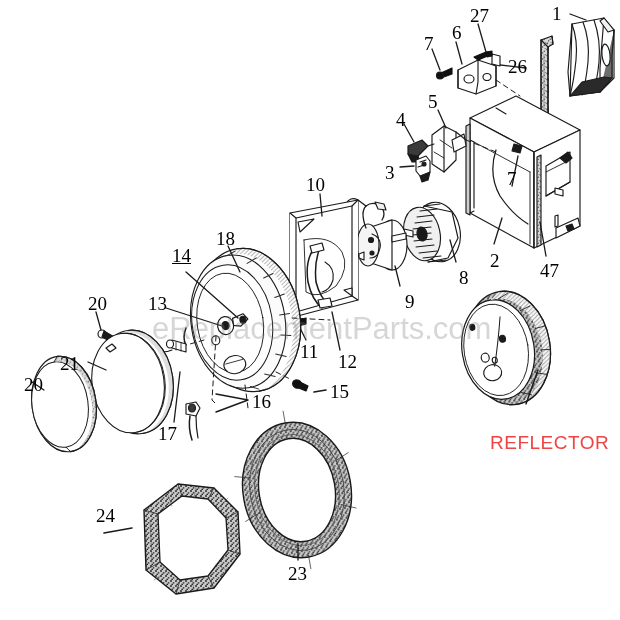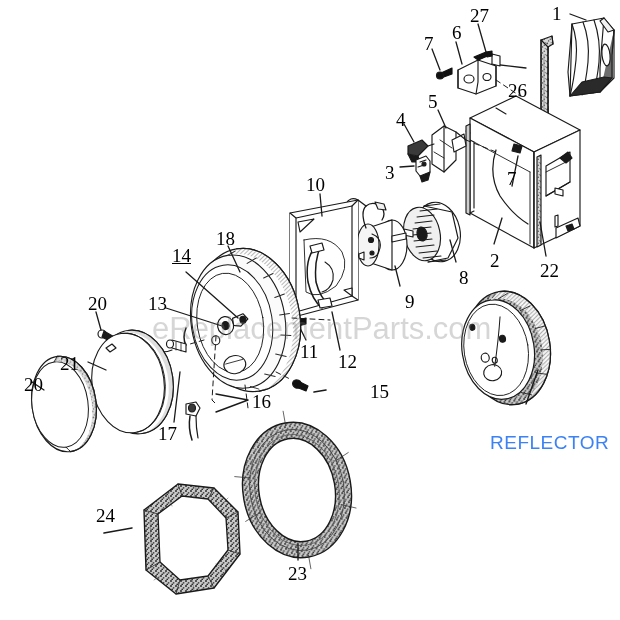--- a/index.html
+++ b/index.html
@@ -31,21 +31,21 @@
     color: #000000;
     line-height: 1;
     white-space: nowrap;
     user-select: none;
   }
   .reflector-label {
     position: absolute;
     font-family: "Liberation Sans", sans-serif;
     font-size: 19px;
     letter-spacing: 0.5px;
-    color: #3b82f6;
+    color: #ef4444;
     white-space: nowrap;
   }
   .watermark {
     position: absolute;
     font-family: "Liberation Sans", sans-serif;
     font-size: 31px;
     color: rgba(120,120,120,0.30);
     white-space: nowrap;
     letter-spacing: 0px;
     user-select: none;
@@ -450,39 +450,39 @@
 
     </g>
   </svg>
 
   <div class="watermark" style="left:152px; top:283px;">eReplacementParts.com</div>
 
   <div class="callout" style="left:552px; top:4px;">1</div>
   <div class="callout" style="left:470px; top:6px;">27</div>
   <div class="callout" style="left:452px; top:23px;">6</div>
   <div class="callout" style="left:424px; top:34px;">7</div>
-  <div class="callout" style="left:508px; top:57px;margin-top:24px;">26</div>
+  <div class="callout" style="left:508px; top:57px;">26</div>
   <div class="callout" style="left:428px; top:92px;">5</div>
   <div class="callout" style="left:396px; top:110px;">4</div>
   <div class="callout" style="left:385px; top:163px;">3</div>
   <div class="callout" style="left:507px; top:169px;">7</div>
   <div class="callout" style="left:306px; top:175px;">10</div>
   <div class="callout" style="left:216px; top:229px;">18</div>
   <div class="callout" style="left:490px; top:251px;">2</div>
   <div class="callout" style="left:459px; top:268px;">8</div>
-  <div class="callout" style="left:540px; top:261px;">22</div>
+  <div class="callout" style="left:540px; top:261px;">47</div>
   <div class="callout" style="left:172px; top:246px;text-decoration:underline;">14</div>
   <div class="callout" style="left:405px; top:292px;">9</div>
   <div class="callout" style="left:148px; top:294px;">13</div>
   <div class="callout" style="left:88px;  top:294px;">20</div>
   <div class="callout" style="left:338px; top:352px;">12</div>
   <div class="callout" style="left:300px; top:342px;">11</div>
   <div class="callout" style="left:60px;  top:354px;text-align:right;">21</div>
   <div class="callout" style="left:16px;   top:375px;margin-left:8px;">20</div>
-  <div class="callout" style="left:330px; top:382px;margin-left:40px;">15</div>
+  <div class="callout" style="left:330px; top:382px;">15</div>
   <div class="callout" style="left:252px; top:392px;">16</div>
   <div class="callout" style="left:158px; top:424px;">17</div>
   <div class="callout" style="left:76px;  top:506px;margin-left:20px;">24</div>
   <div class="callout" style="left:288px; top:564px;">23</div>
 
   <div class="reflector-label" style="left:490px; top:432px;">REFLECTOR</div>
 
 </div>
 
 </body></html>

